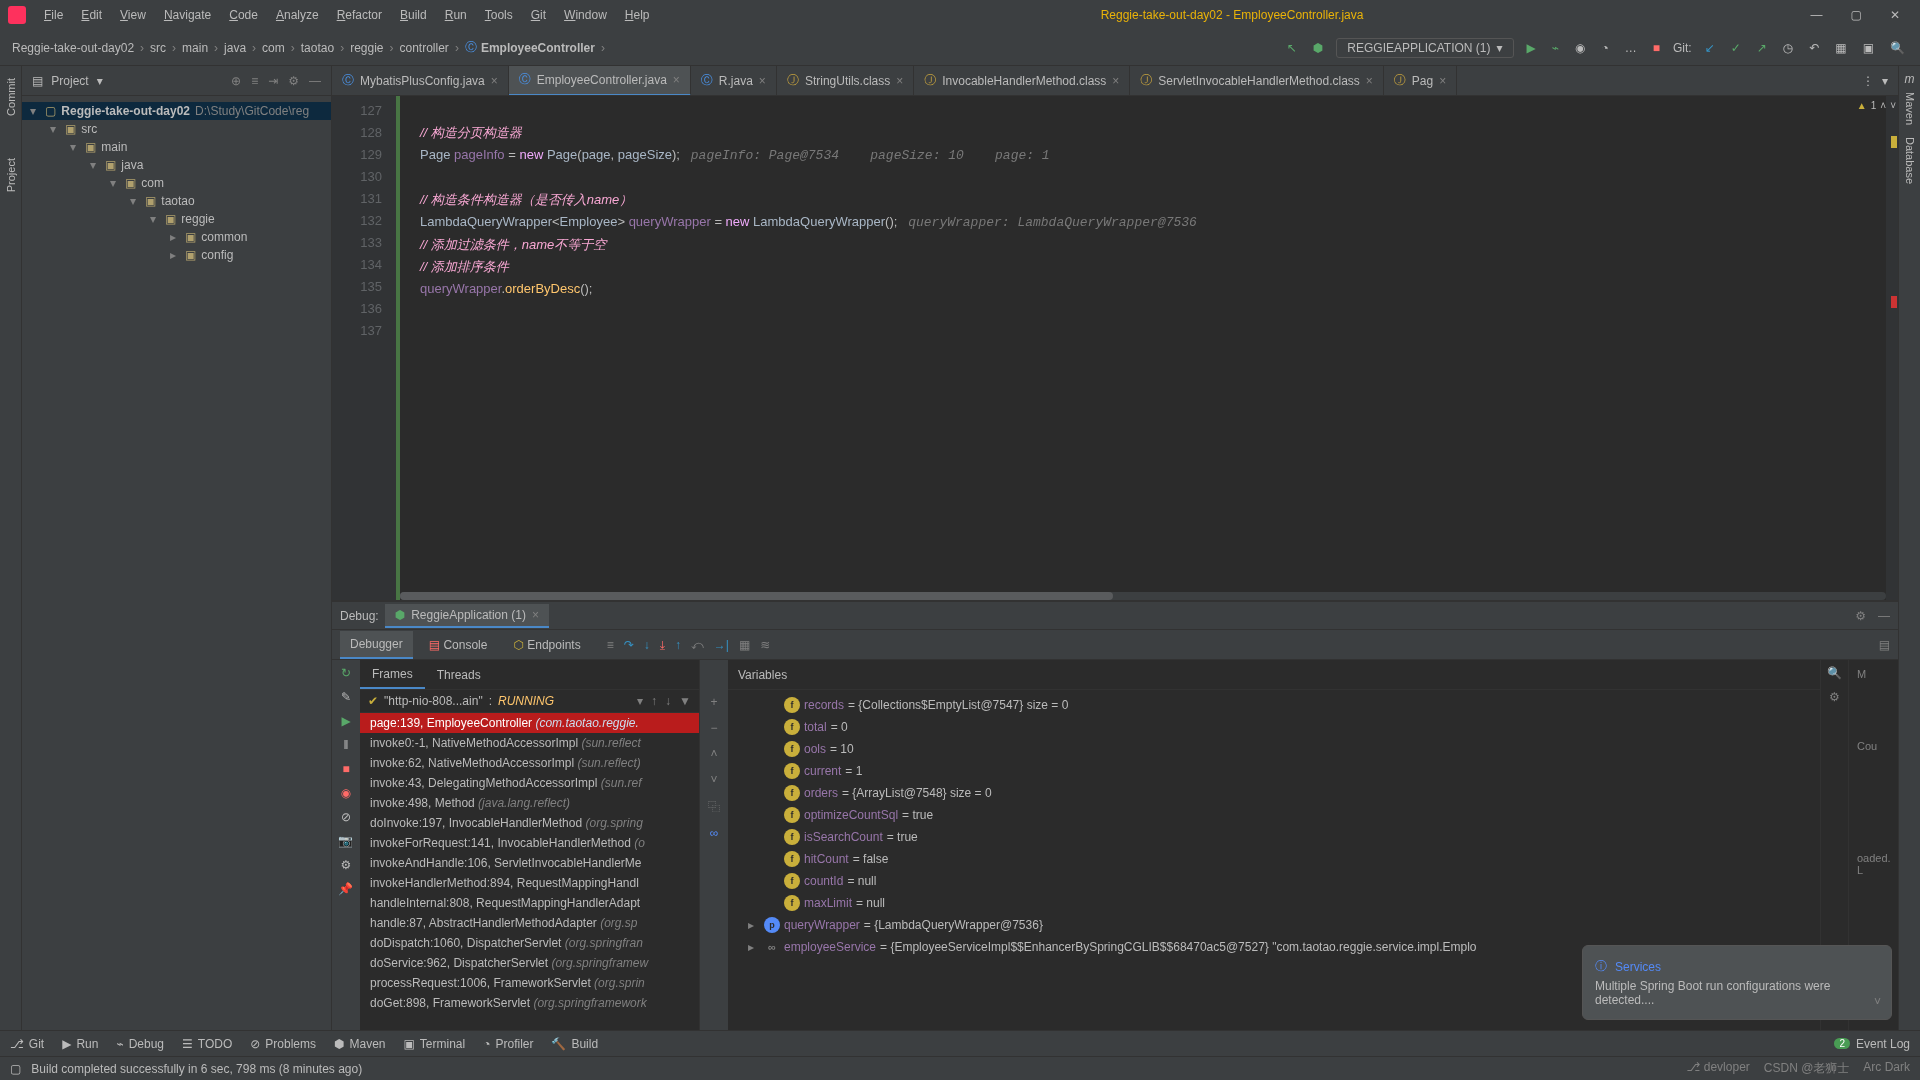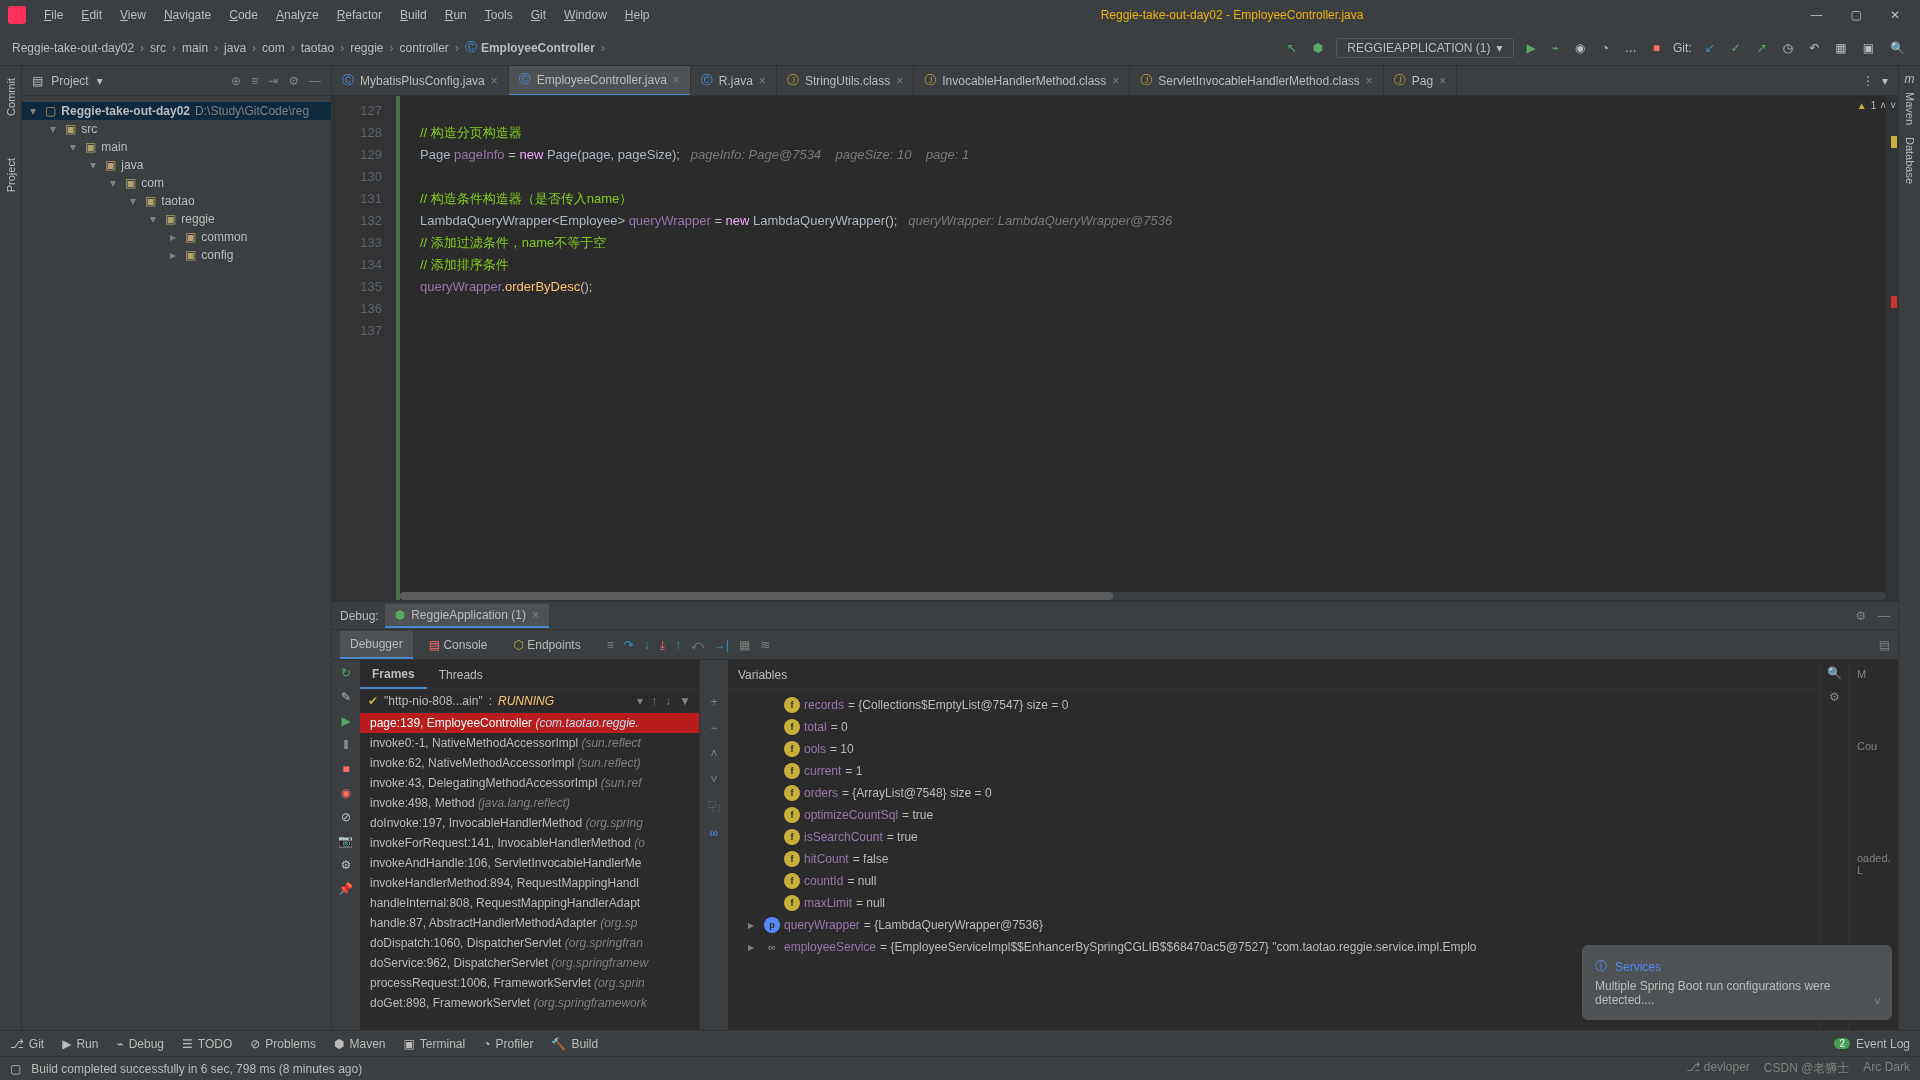--- a/index.html
+++ b/index.html
@@ -57,27 +57,27 @@
     .tab.active { background: #4e5254; border-bottom: 2px solid #4a88c7; }
     .tab .close { color: #808080; }
     .tab-icon-c { color: #4a90e2; }
     .tab-icon-j { color: #c19f3e; }
     .tabbar .more { margin-left: auto; padding: 0 10px; display: flex; gap: 8px; }
     
     
     .code-wrap { flex: 1; display: flex; overflow: hidden; position: relative; }
     .gutter-col { width: 68px; background: #313335; color: #606366; text-align: right; padding: 4px 14px 4px 0; font-family: "JetBrains Mono", Consolas, monospace; font-size: 13px; line-height: 22px; border-right: 4px solid #487544; }
     .code { flex: 1; padding: 4px 20px; font-family: "JetBrains Mono", Consolas, monospace; font-size: 13px; line-height: 22px; overflow: hidden; }
-    .code .cm { color: #84cc16; }
+    .code .cm { color: #f9a8d4; font-style: italic; }
     .code .kw { color: #f0abfc; }
     .code .ty { color: #a9b7c6; }
     .code .id { color: #9876aa; }
     .code .mth { color: #ffc66d; }
     .code .param { color: #a9b7c6; }
-    .code .inlay { color: #787878; font-style: italic; }
+    .code .inlay { color: #787878; font-style: italic; font-family: Liberation Mono, monospace; }
     .code-scroll { position: absolute; bottom: 0; left: 68px; right: 12px; height: 8px; background: #3c3f41; border-radius: 4px; }
     .code-scroll-thumb { height: 100%; width: 48%; background: #595b5d; border-radius: 4px; }
     .marker-strip { width: 12px; background: #313335; position: relative; }
     .marker-strip .warn-top { position: absolute; top: 4px; right: 2px; display: flex; align-items: center; gap: 4px; font-size: 10px; }
     .marker-strip .warn-top .ico { color: #c9af3b; }
     .marker-strip .bar { width: 6px; height: 12px; background: #cc7832; position: absolute; right: 1px; }
     
     
     .debug-panel { height: 430px; background: #2b2b2b; border-top: 2px solid #323232; display: flex; flex-direction: column; }
     .debug-head { height: 28px; background: #3c3f41; display: flex; align-items: center; padding: 0 8px; border-bottom: 1px solid #323232; gap: 6px; }
@@ -90,21 +90,21 @@
     .dbg-tab-btn.active { border-bottom: 2px solid #4a88c7; background: #4e5254; }
     .dbg-actions { margin-left: 10px; display: flex; gap: 10px; color: #808080; }
     
     .debug-body { flex: 1; display: flex; overflow: hidden; }
     .dbg-left-gut { width: 28px; background: #3c3f41; display: flex; flex-direction: column; align-items: center; gap: 10px; padding: 6px 0; }
     .dbg-left-gut span { cursor: pointer; }
     
     .frames-pane { width: 340px; border-right: 1px solid #323232; display: flex; flex-direction: column; }
     .frames-tabs { height: 30px; display: flex; align-items: center; border-bottom: 1px solid #323232; }
     .ft { padding: 6px 12px; cursor: pointer; }
-    .ft.active { border-bottom: 2px solid #4a88c7; font-weight: bold; }
+    .ft.active { border-bottom: 2px solid #4a88c7; }
     .thread-sel { display: flex; align-items: center; padding: 4px 8px; gap: 6px; border-bottom: 1px solid #323232; }
     .thread-sel .stat { color: #ffc66d; font-style: italic; }
     .thread-sel .arrows { margin-left: auto; display: flex; gap: 8px; color: #808080; }
     .frames-list { flex: 1; overflow: hidden; font-size: 12px; }
     .frame-row { padding: 3px 10px; white-space: nowrap; overflow: hidden; text-overflow: ellipsis; cursor: pointer; }
     .frame-row.sel { background: #b91c1c; color: #fff; }
     .frame-row .loc { color: #808080; font-style: italic; }
     .frame-row.sel .loc { color: #cde; }
     
     .frames-gutter { width: 28px; background: #3c3f41; display: flex; flex-direction: column; align-items: center; padding: 35px 0; gap: 12px; color: #808080; }

